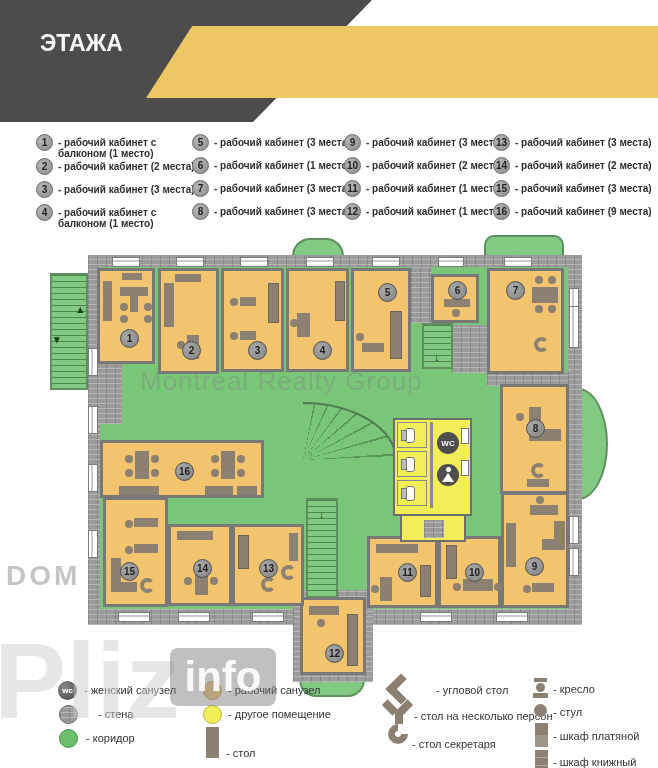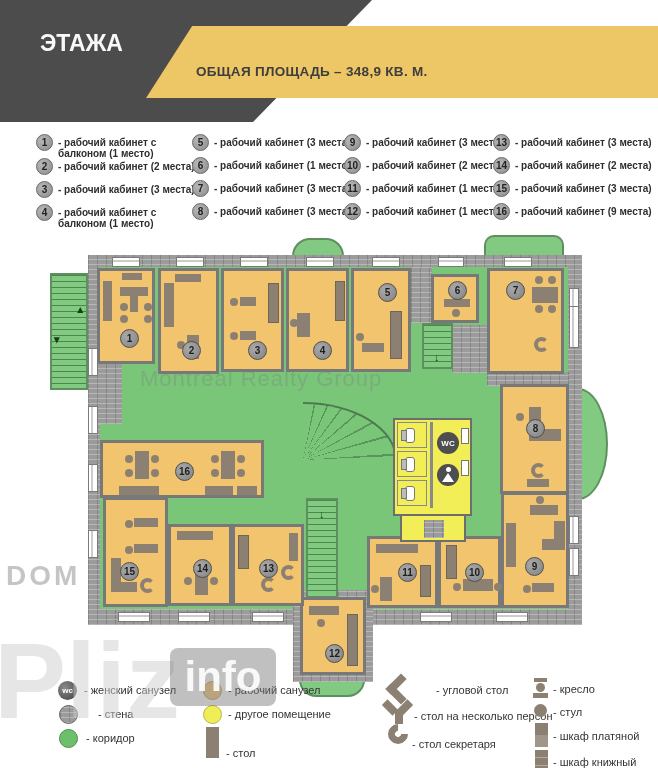--- a/index.html
+++ b/index.html
@@ -59,21 +59,21 @@
   .stall{position:absolute;left:2px;width:30px;height:26px;border:1.5px solid #8a8a8a;box-sizing:border-box;}
   .toilet{position:absolute;left:7px;top:5px;width:8px;height:13px;background:#fff;border:1px solid #777;border-radius:3px;}
   .tank{position:absolute;left:3px;top:7px;width:4px;height:9px;background:#bbb;border:1px solid #777;}
   .wc-circle{position:absolute;left:42px;width:22px;height:22px;border-radius:50%;background:#4e4e4e;
              color:#fff;font-size:8px;font-weight:bold;display:flex;align-items:center;justify-content:center;}
   .person-head{position:absolute;left:9px;top:3px;width:5px;height:5px;border-radius:50%;background:#fff;}
   .person-body{position:absolute;left:5px;top:9px;width:0;height:0;
                border-left:6px solid transparent;border-right:6px solid transparent;border-bottom:9px solid #fff;}
   
   .wm{position:absolute;z-index:50;pointer-events:none;}
-  #wm-main{left:140px;top:366px;font-size:22px;color:rgba(125,125,125,.35);letter-spacing:1px;}
+  #wm-main{left:140px;top:366px;font-size:26px;color:rgba(125,125,125,.35);letter-spacing:1px;}
   #wm-dom{left:6px;top:560px;font-size:28px;font-weight:bold;color:rgba(150,150,150,.55);letter-spacing:3px;}
   #wm-pliz{left:-6px;top:618px;font-size:108px;font-weight:bold;color:rgba(205,205,205,.5);}
   #wm-info{left:170px;top:648px;width:106px;height:58px;background:rgba(115,115,115,.45);border-radius:8px;
            color:rgba(255,255,255,.9);font-size:42px;font-weight:bold;display:flex;align-items:center;justify-content:center;}
 
   
   .lb-label{position:absolute;font-size:11px;font-weight:normal;color:#333;white-space:nowrap;}
   .circ{position:absolute;width:19px;height:19px;border-radius:50%;box-sizing:border-box;}
   .lb-icon{position:absolute;}
   .br{background:#8b8071;}
@@ -81,21 +81,20 @@
 </head>
 <body>
 
 <div class="page">
 
   <div class="abs" id="hdr-dark"></div>
   <div class="abs" id="hdr-gold"></div>
   <div class="abs" id="hdr-title">
     <div>ЭТАЖА</div>
   </div>
-  <div class="abs" id="hdr-banner">ОБЩАЯ ПЛОЩАДЬ – 348,9 КВ. М.</div>
 
   <div class="lt-col" style="left:36px;width:152px;">
     <div class="lt-item" style="height:24px">
         <span class="lt-num">1</span>
         <span class="lt-label">- рабочий кабинет с балконом (1 место)</span>
       </div>
     <div class="lt-item">
         <span class="lt-num">2</span>
         <span class="lt-label nw">- рабочий кабинет (2 места)</span>
       </div>

